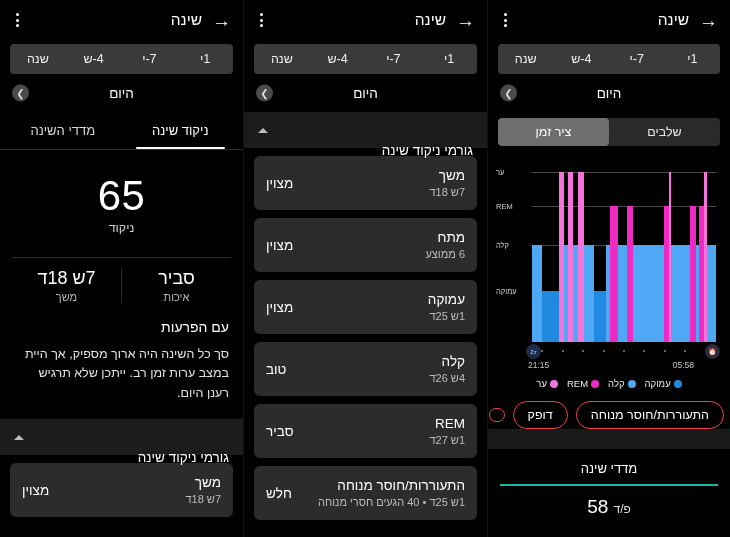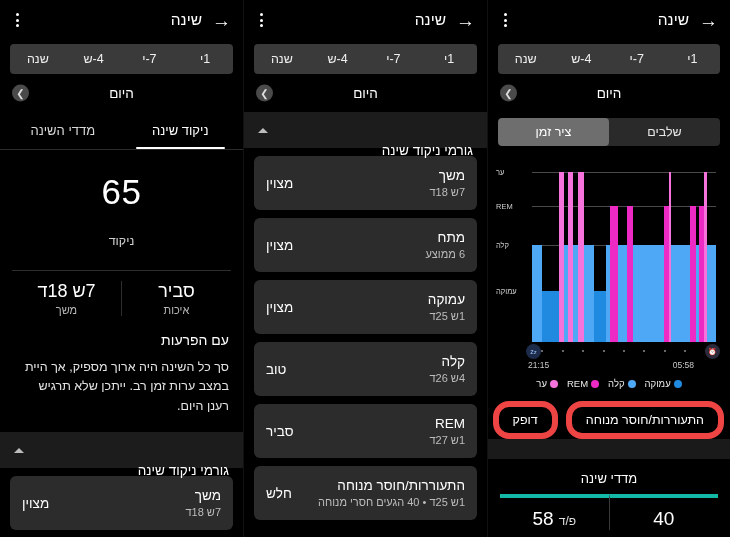--- a/index.html
+++ b/index.html
@@ -67,23 +67,23 @@
     font-size: 13px; color: #d8d8d8; position: relative; cursor: pointer;
   }
   .tab.active { color: #fff; }
   .tab.active::after {
     content: ""; position: absolute; bottom: 0; left: 12%; right: 12%;
     height: 2px; background: #fff; border-radius: 2px;
   }
 
   
   .score-block { text-align: center; padding: 22px 0 8px; direction: rtl; }
-  .score-value { font-size: 35px; font-weight: 400; letter-spacing: .5px; }
+  .score-value { font-size: 42px; font-weight: 400; letter-spacing: .5px; }
   .score-den { font-size: 15px; color: #e6e6e6; margin-top: 1px; }
-  .score-cap { font-size: 12.5px; color: #cfcfcf; margin-top: 22px; }
+  .score-cap { font-size: 12.5px; color: #cfcfcf; margin-top: 1px; }
 
   
   .qd-row {
     display: flex; direction: rtl; border-top: 1px solid #2e2e2e;
     margin: 14px 12px 0; padding-top: 10px;
   }
   .qd-cell { flex: 1; text-align: center; direction: rtl; }
   .qd-cell + .qd-cell { border-right: 1px solid #2e2e2e; }
   .qd-val { font-size: 18px; color: #fff; }
   .qd-cap { font-size: 11px; color: #b8b8b8; margin-top: 2px; }
@@ -175,37 +175,37 @@
   .lg { display: flex; direction: rtl; align-items: center; gap: 3px; }
   .lg .dot { width: 8px; height: 8px; border-radius: 50%; display: block; }
   .lg .lb { font-size: 9.5px; color: #eaeaea; }
 
   
   .chips {
     display: flex; direction: rtl; gap: 8px; margin-top: 12px;
     padding: 0 6px; justify-content: flex-start; align-items: center;
   }
   .chip {
-    border: 6px solid #ef4444; border-radius: 16px;
+    border: 1px solid #ef4444; border-radius: 16px;
     padding: 6px 14px; font-size: 12.5px; color: #fff;
     white-space: nowrap; cursor: pointer; background: transparent;
   }
   .chip.partial { padding-right: 0; width: 14px; overflow: hidden; }
 
   
   .metrics-head {
     direction: rtl; background: #1a1a1a; height: 20px;
   }
   .metrics-title {
     direction: rtl; text-align: center; padding: 12px 14px 8px;
     font-size: 13px; color: #fff;
   }
   .metrics-row { display: flex; direction: rtl; padding: 0 12px; }
   .mcell {
-    flex: 1; text-align: center; border-top: 4px solid #14b8a6;
+    flex: 1; text-align: center; border-top: 2px solid #14b8a6;
     padding-top: 10px;
   }
   .mcell + .mcell { border-right: 1px solid #3a3a3a; }
   .mval { font-size: 19px; color: #fff; direction: rtl; }
   .mval .u { font-size: 12px; color: #e0e0e0; }
 </style>
 </head>
 <body>
 
 <div class="screens">
@@ -472,23 +472,20 @@
     <div class="chips">
       <div class="chip">התעוררות/חוסר מנוחה</div>
       <div class="chip">דופק</div>
       <div class="chip partial"></div>
     </div>
 
     <div class="metrics-head"></div>
     <div class="metrics-title">מדדי שינה</div>
     <div class="metrics-row">
       <div class="mcell">
-        <div class="mval">40</div>
-      </div>
-      <div class="mcell">
         <div class="mval">
           <span class="u">פ/ד</span>
           <span>58</span>
         </div>
       </div>
     </div>
   </div>
 
 </div>
 

